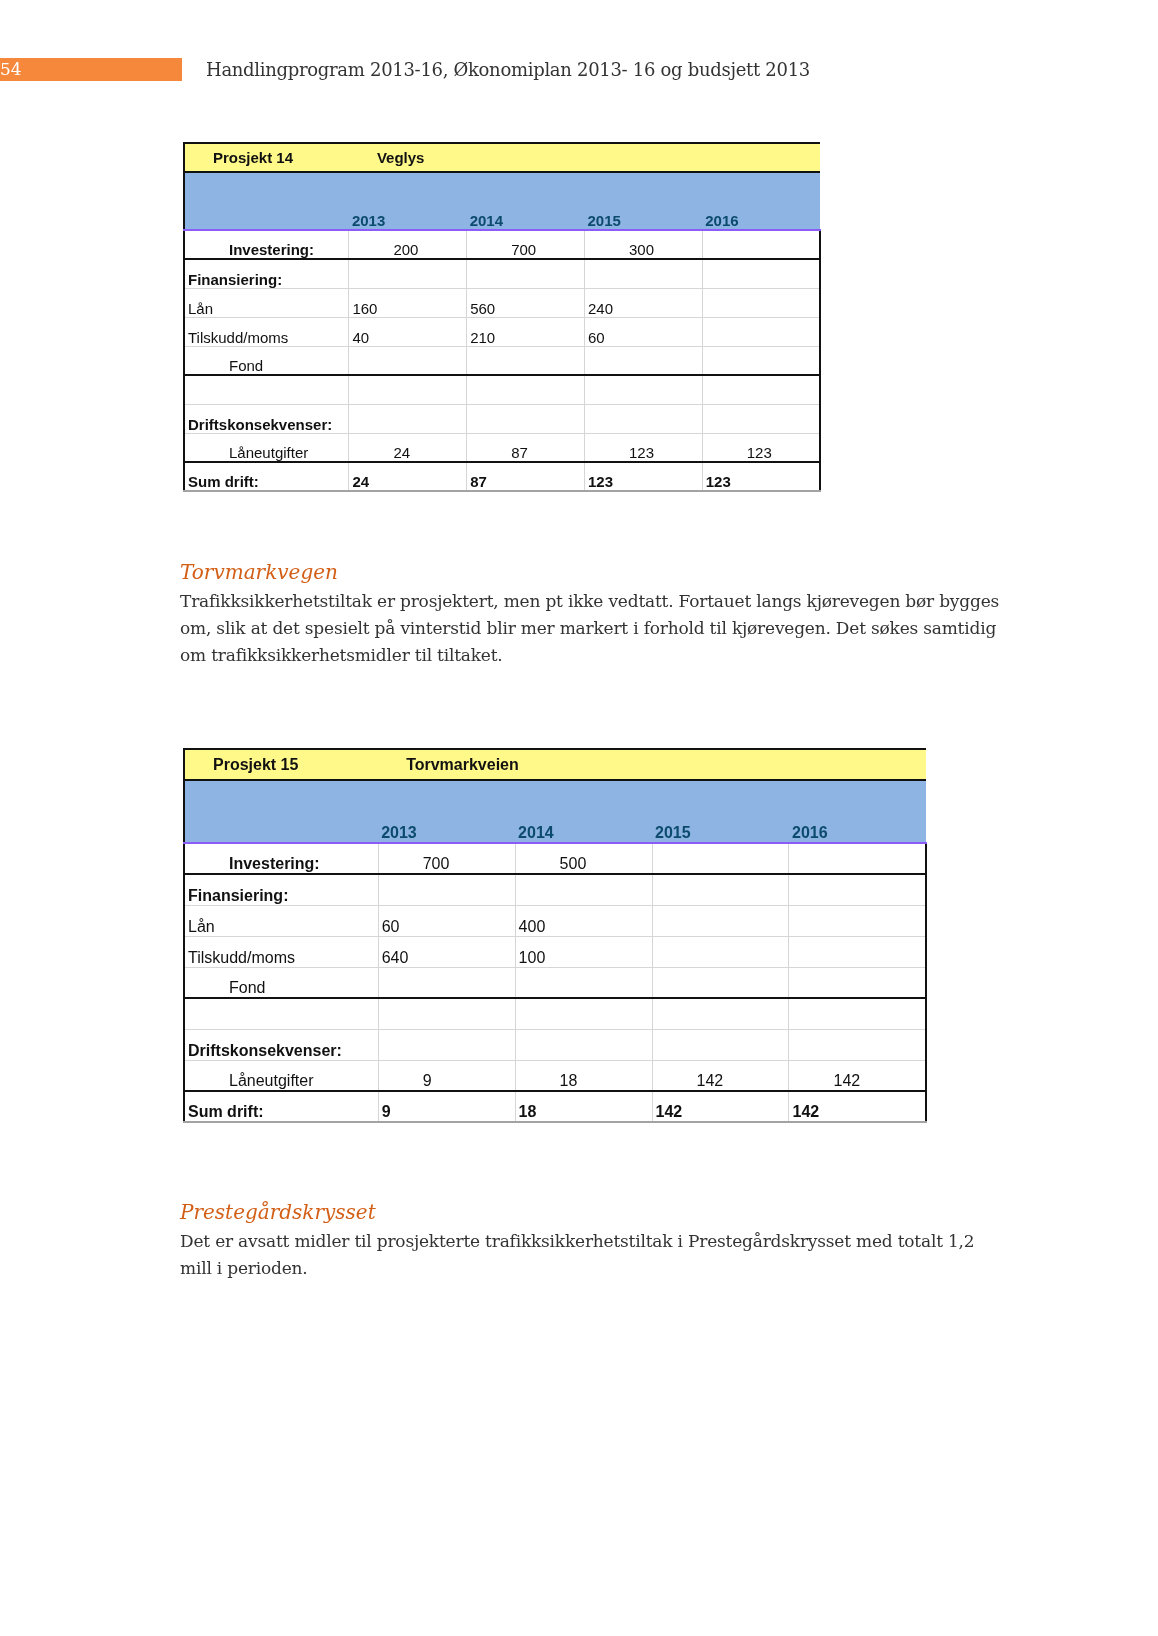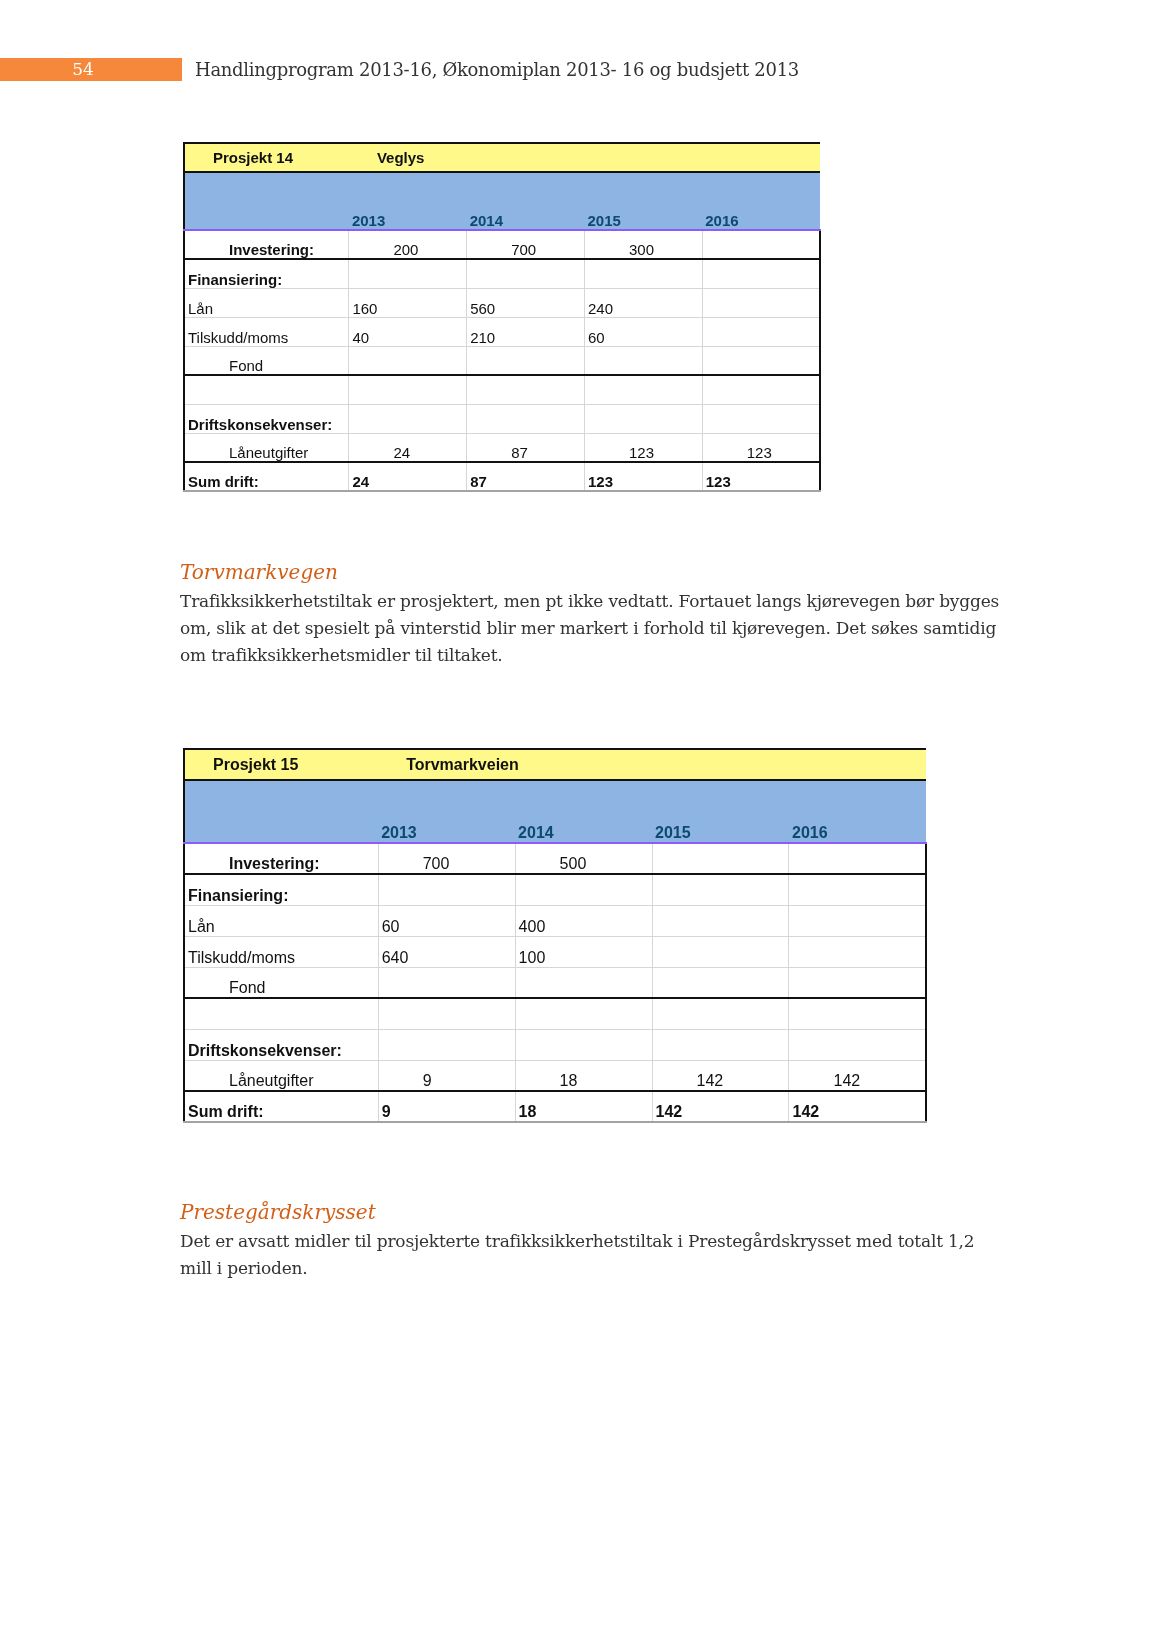--- a/index.html
+++ b/index.html
@@ -1,20 +1,20 @@
 <!DOCTYPE html>
 <html><head>
 <meta charset="utf-8">
 <style>
   html, body { margin: 0; padding: 0; background: #ffffff; }
   body { width: 1158px; height: 1636px; position: relative; overflow: hidden; }
   .header-bar { position: absolute; left: 0; top: 58px; width: 182px; height: 23px; background: #f5883a; }
-  .page-num { position: absolute; left: 0; top: 58px; width: 166px; height: 23px; line-height: 23px; text-align: center;
+  .page-num { position: absolute; left: 0; top: 58px; width: 166px; height: 23px; line-height: 23px; text-align: left;
     font-family: "DejaVu Serif", serif; font-size: 17px; color: #ffffff; }
-  .header-title { position: absolute; left: 195px; top: 58px; height: 23px; line-height: 23px;
+  .header-title { position: absolute; left: 206px; top: 58px; height: 23px; line-height: 23px;
     font-family: "DejaVu Serif", serif; font-size: 18px; color: #333333; letter-spacing: -0.3px; }
 
   .proj { position: absolute; border-collapse: collapse; font-family: "Liberation Sans", sans-serif; font-size: 15px; color: #111; }
   .proj td { padding: 0 3px; border-right: 1px solid #d6d6d6; border-bottom: 1px solid #d6d6d6; vertical-align: bottom; white-space: nowrap; }
   .proj .num { text-align: left; }
   .proj .title-row td { background: #fff98a; font-weight: bold; border-top: 2px solid #111; border-bottom: 2px solid #111; border-right: none; vertical-align: middle; padding-left: 28px; }
   .proj .year-row td { background: #8db4e2; color: #0c4a6e; font-weight: bold; text-align: left; border-right: none; border-bottom: 2px solid #8b5cf6; }
   .proj .bold td { font-weight: bold; }
   .proj .thick-bottom td { border-bottom: 2px solid #111; padding-left: 44px; }
   .proj .sum td { font-weight: bold; border-bottom: 2px solid #a3a3a3; }

